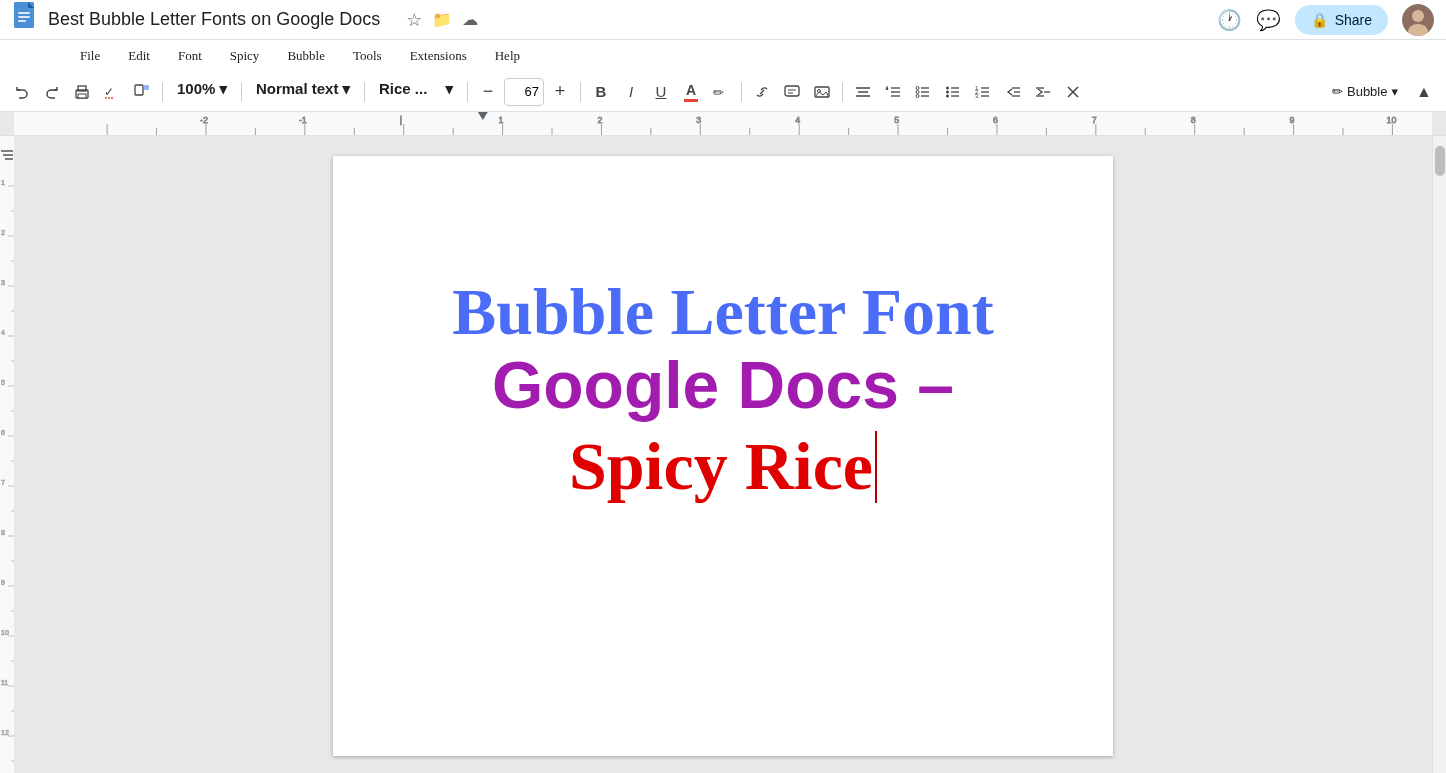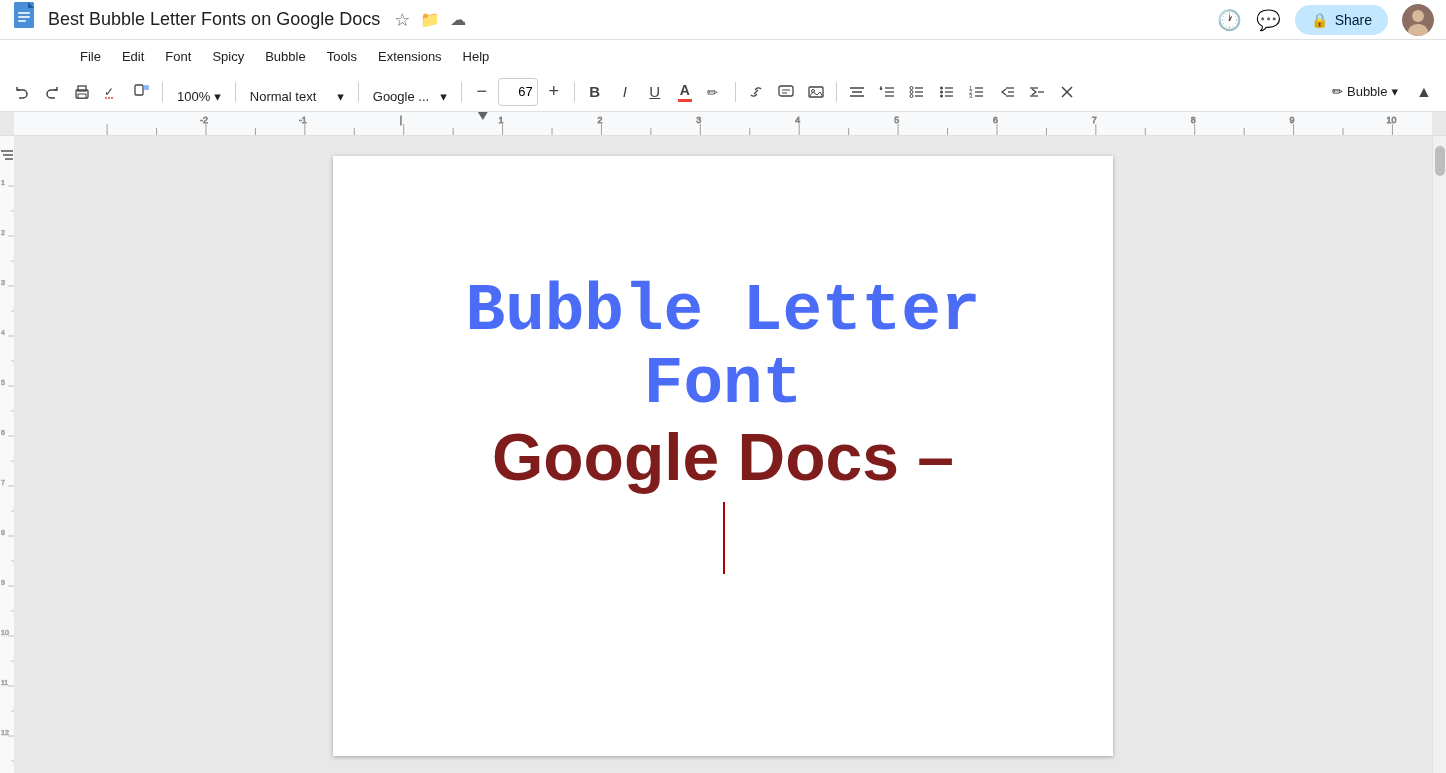--- a/index.html
+++ b/index.html
@@ -5,53 +5,53 @@
     * { box-sizing: border-box; margin: 0; padding: 0; }
     body { font-family: Arial, sans-serif; font-size: 13px; background: #f0f0f0; overflow: hidden; width: 1446px; height: 773px; }
 
     
     .title-bar {
       display: flex; align-items: center; height: 40px; padding: 0 12px;
       background: #fff; border-bottom: 1px solid #e0e0e0;
       gap: 8px;
     }
     .title-bar .doc-icon { width: 28px; height: 36px; display: flex; align-items: center; justify-content: center; }
-    .title-bar .doc-title { font-size: 18px; color: #202124; font-weight: 400; margin-right: 6px; }
+    .title-bar .doc-title { font-size: 18px; color: #202124; font-weight: 400; margin-right: 18px; }
     .title-bar .title-icons { display: flex; gap: 10px; align-items: center; color: #5f6368; font-size: 16px; }
     .title-bar .spacer { flex: 1; }
     .title-bar .toolbar-right { display: flex; align-items: center; gap: 14px; }
     .share-btn {
       display: flex; align-items: center; gap: 6px;
       background: #c2e7ff; border: none; border-radius: 20px;
       padding: 7px 16px; font-size: 14px; font-weight: 500; color: #001d35; cursor: pointer;
     }
     .avatar { width: 32px; height: 32px; border-radius: 50%; background: #ccc; overflow: hidden; display: flex; align-items: center; justify-content: center; }
 
     
     .menu-bar {
       display: flex; align-items: center; height: 32px; padding: 0 72px;
-      background: #fff; gap: 5px;
+      background: #fff; gap: 12px; font-family: Liberation Serif, serif;
     }
     .menu-item { padding: 4px 8px; border-radius: 4px; cursor: pointer; color: #202124; font-size: 13px; }
 
     
     .toolbar {
       display: flex; align-items: center; height: 40px; padding: 0 8px;
       background: #fff; border-bottom: 1px solid #e0e0e0; gap: 2px;
     }
     .toolbar-btn {
       display: flex; align-items: center; justify-content: center;
       width: 28px; height: 28px; border-radius: 4px; cursor: pointer; color: #444;
       border: none; background: transparent; font-size: 15px;
     }
     .toolbar-sep { width: 1px; height: 20px; background: #ccc; margin: 0 4px; }
     .toolbar-dropdown {
-      display: flex; align-items: flex-end; gap: 4px; padding: 2px 8px;
+      display: flex; align-items: flex-start; gap: 4px; padding: 2px 8px;
       border: none; background: transparent; border-radius: 4px; cursor: pointer;
-      font-size: 13px; color: #202124; height: 28px;
+      font-size: 15px; color: #202124; height: 28px; font-weight: bold;
     }
     .font-size-box {
       display: flex; align-items: center; gap: 2px;
       border: 1px solid #ccc; border-radius: 4px; padding: 2px 4px; height: 28px;
     }
     .font-size-input {
       width: 30px; text-align: right; border: none; outline: none; font-size: 13px; background: transparent;
     }
     .bold-btn { font-weight: bold; font-size: 15px; }
     .italic-btn { font-style: italic; font-size: 15px; }
@@ -206,21 +206,21 @@
   </button>
   <div class="toolbar-sep"></div>
 
   <button class="toolbar-dropdown" style="min-width:110px; justify-content:space-between;">
     <span>Normal text</span>
     <span>▾</span>
   </button>
   <div class="toolbar-sep"></div>
 
   <button class="toolbar-dropdown" style="min-width:90px; justify-content:space-between;">
-    <span>Google ...</span>
+    <span>Rice ...</span>
     <span>▾</span>
   </button>
   <div class="toolbar-sep"></div>
 
   <button class="toolbar-btn" style="font-size:18px;">−</button>
   <div class="font-size-box">
     <input class="font-size-input" value="67" readonly="" style="">
   </div>
   <button class="toolbar-btn" style="font-size:18px;">+</button>
   <div class="toolbar-sep"></div>
@@ -464,24 +464,25 @@
         <line x1="5" y1="11" x2="13" y2="11" stroke="#555" stroke-width="1.5"></line>
       </svg>
     </div>
   </div>
 
   <div class="page-area">
     <div class="page">
       <div class="doc-content">
 
         <div style="text-align:center; line-height:1.1; margin-bottom: 10px;">
-          <div style="font-family:Liberation Mono, monospace; font-size:66px; font-weight:900; color:#4a6cf7; letter-spacing:0; line-height:1.1;">Bubble Letter Font</div>
-          <div style="font-family:'Arial Black', 'Arial Rounded MT Bold', Impact, sans-serif; font-size:66px; font-weight:900; color:#7f1d1d; letter-spacing:0; line-height:1.1; margin-bottom:8px;">Google Docs –</div>
+          <div style="font-family:Liberation Serif, serif; font-size:66px; font-weight:900; color:#4a6cf7; letter-spacing:0; line-height:1.1;">Bubble Letter Font</div>
+          <div style="font-family:'Arial Black', 'Arial Rounded MT Bold', Impact, sans-serif; font-size:66px; font-weight:900; color:#a21caf; letter-spacing:0; line-height:1.1; margin-bottom:8px;">Google Docs –</div>
 
           <div style="font-family:Georgia,'Times New Roman',serif; font-size:68px; font-weight:900; color:#e00000; line-height:1.1; display:flex; align-items:center; justify-content:center;">
+            <span>Spicy Rice</span>
             <span class="cursor-line"></span>
           </div>
         </div>
       </div>
     </div>
   </div>
 
   <div class="scrollbar-right">
     <div style="width:10px;height:30px;background:#bdbdbd;border-radius:5px;margin-top:10px;"></div>
   </div>

